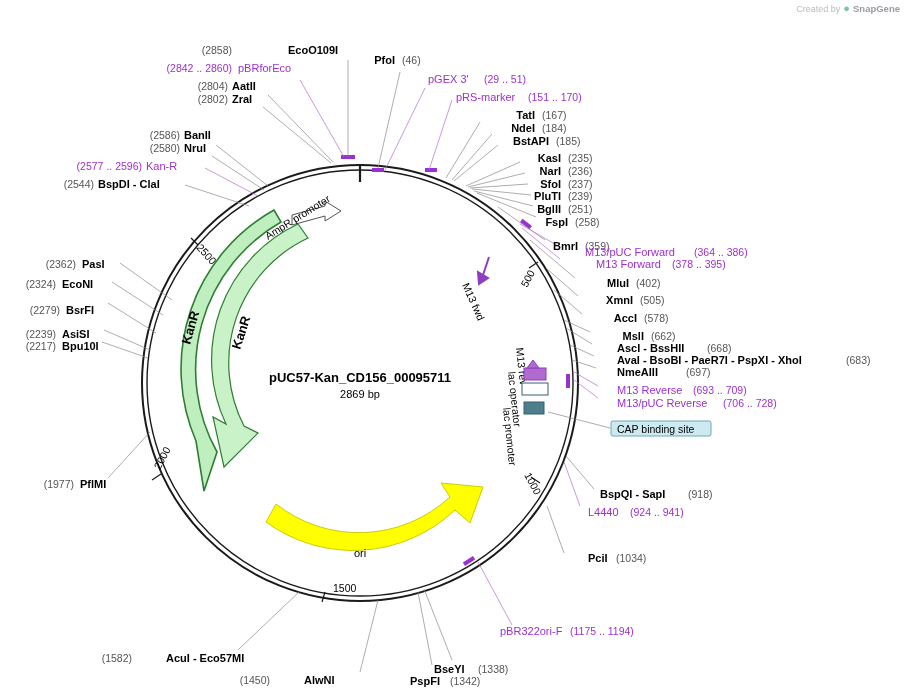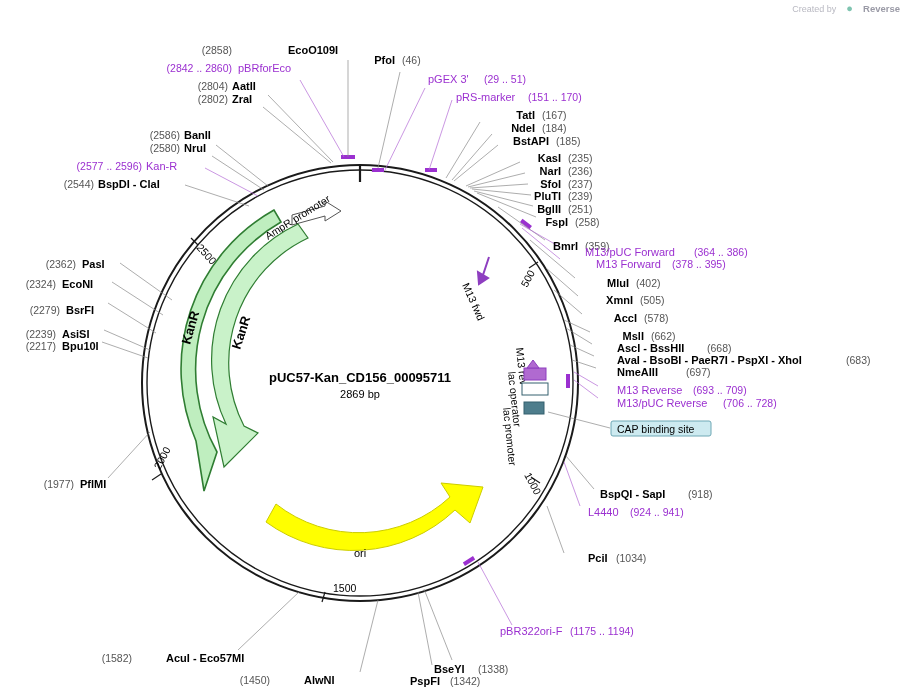--- a/index.html
+++ b/index.html
@@ -21,21 +21,21 @@
     height: 698px;
   }
   .credit {
     position: absolute;
     right: 8px;
     top: 3px;
     font-size: 9px;
     color: #b9b9c2;
     display: flex;
     align-items: center;
-    gap: 10px;
+    gap: 3px;
   }
   .credit .sg-logo {
     color: #7fc4b0;
     font-size: 11px;
     line-height: 1;
   }
   .credit .sg-name {
     color: #9a9aa6;
     font-weight: bold;
     font-size: 9.5px;
@@ -49,21 +49,21 @@
   .bold { font-weight: bold; }
   .leader { stroke: #8a8a8a; stroke-width: 0.7; fill: none; }
   .leader-purple { stroke: #b36ad6; stroke-width: 0.7; fill: none; }
 </style>
 </head>
 <body>
 
 <div class="credit">
   <span>Created by</span>
   <span class="sg-logo">●</span>
-  <span class="sg-name">Reverse</span>
+  <span class="sg-name">SnapGene</span>
 </div>
 
 <svg id="plasmid-map" viewBox="0 0 908 698">
 
   <g>
     <circle cx="360" cy="383" r="218" fill="none" stroke="#1a1a1a" stroke-width="2"></circle>
     <circle cx="360" cy="383" r="213" fill="none" stroke="#1a1a1a" stroke-width="1.4"></circle>
   </g>
 
   <g>

